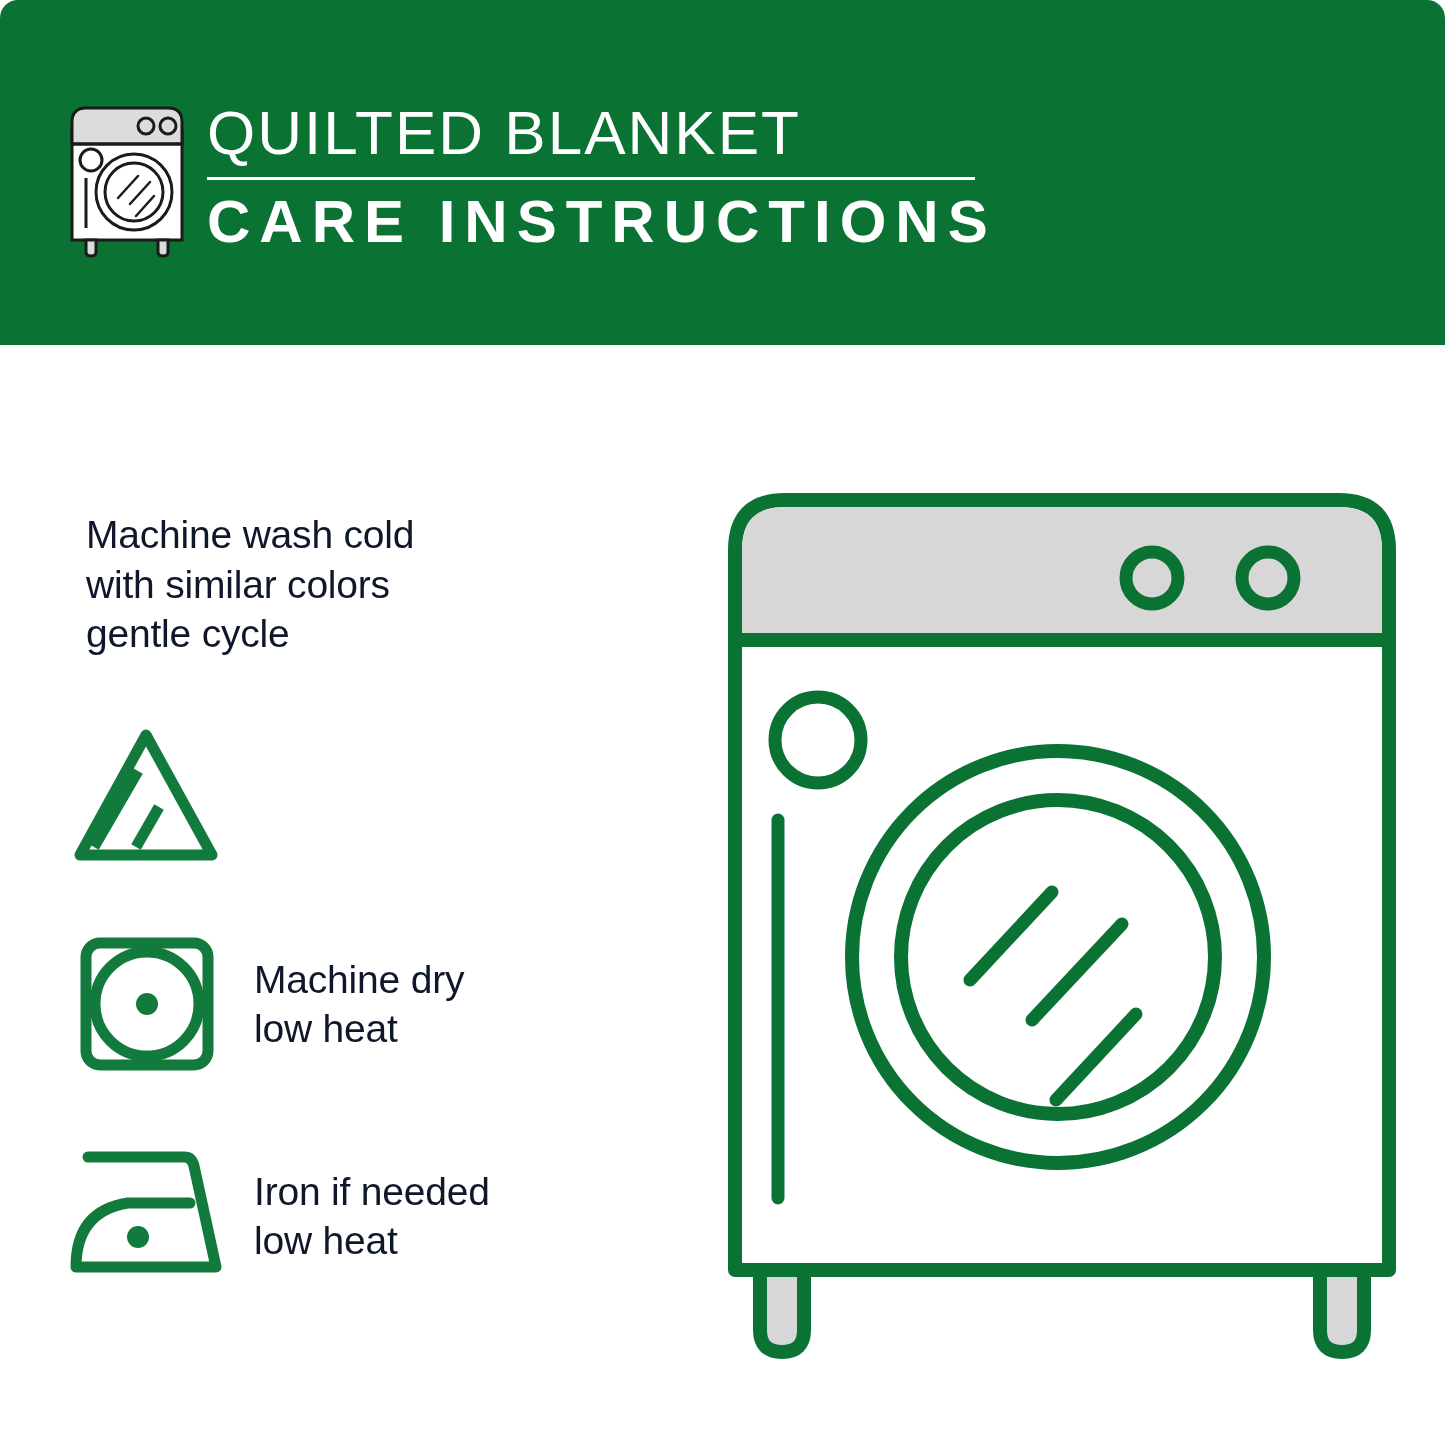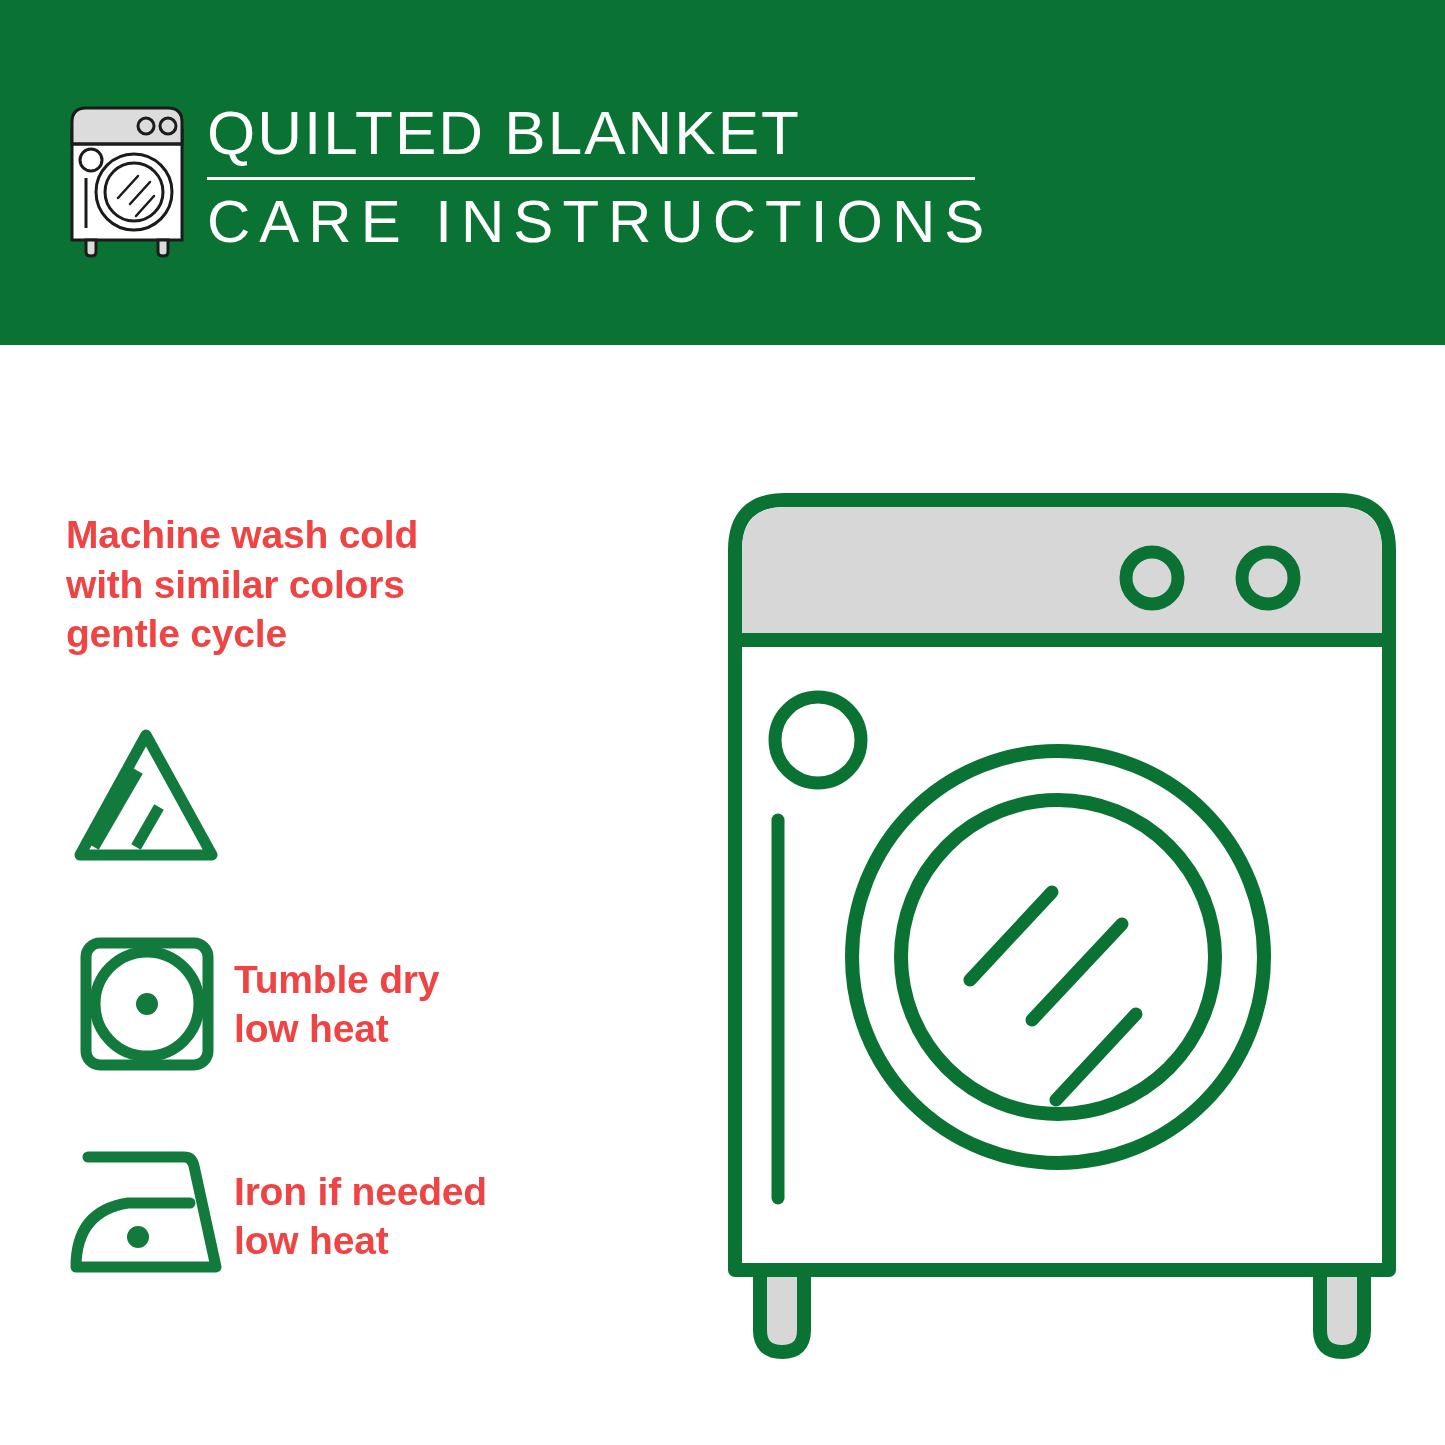--- a/index.html
+++ b/index.html
@@ -7,20 +7,21 @@
     padding: 0;
     background: #ffffff;
   }
   #page {
     position: relative;
     width: 1445px;
     height: 1445px;
     background: #ffffff;
     overflow: hidden;
     font-family: "Liberation Sans", sans-serif;
+    border-radius: 18px;
   }
 
   
   #header-band {
     position: absolute;
     left: 0; top: 0;
     width: 1445px;
     height: 345px;
     background: #0a7334;
   }
@@ -50,21 +51,21 @@
     margin-bottom: 10px;
     height: 3px;
     width: 768px;
     background: #ffffff;
   }
   #title-sub {
     color: #ffffff;
     font-size: 60px;
     letter-spacing: 9px;
     line-height: 1.05;
-    font-weight: 400;
+    font-weight: 700;
     white-space: nowrap;
   }
 
   
   #instructions {
     position: absolute;
     left: 66px;
     top: 488px;
     width: 640px;
   }
@@ -75,25 +76,26 @@
     min-height: 150px;
   }
   .instr-icon {
     width: 168px;
     flex: 0 0 168px;
     display: flex;
     align-items: flex-start;
     justify-content: flex-start;
   }
   .instr-text {
-    color: #ef4444;
+    margin-left: 20px;
+    color: #0f172a;
     font-size: 39px;
     line-height: 1.27;
     letter-spacing: -0.2px;
-    font-weight: 700;
+    font-weight: 400;
     white-space: pre-line;
   }
   #row-wash .instr-text { padding-top: 22px; }
   #row-bleach .instr-text { padding-top: 28px; }
   #row-dry .instr-text { padding-top: 26px; }
   #row-iron .instr-text { padding-top: 28px; }
 
   
   #washer {
     position: absolute;
@@ -161,21 +163,21 @@
     </div>
 
     <div class="instr-row" id="row-dry">
       <div class="instr-icon">
         <svg viewBox="0 0 160 150" width="160" height="150" aria-hidden="true">
           <rect x="20" y="14" width="122" height="122" rx="14" ry="14" fill="none" stroke="#137a3e" stroke-width="11"></rect>
           <circle cx="81" cy="75" r="52" fill="none" stroke="#137a3e" stroke-width="11"></circle>
           <circle cx="81" cy="75" r="11" fill="#137a3e"></circle>
         </svg>
       </div>
-      <div class="instr-text">Tumble dry
+      <div class="instr-text">Machine dry
 low heat</div>
     </div>
 
     <div class="instr-row" id="row-iron">
       <div class="instr-icon">
         <svg viewBox="0 0 160 150" width="160" height="150" aria-hidden="true">
           <path d="M22 18 L118 18 Q126 18 128 27 L150 128 L10 128 Q10 72 62 64 L124 64" fill="none" stroke="#137a3e" stroke-width="11" stroke-linejoin="round" stroke-linecap="round"></path>
           <circle cx="72" cy="98" r="11" fill="#137a3e"></circle>
         </svg>
       </div>

